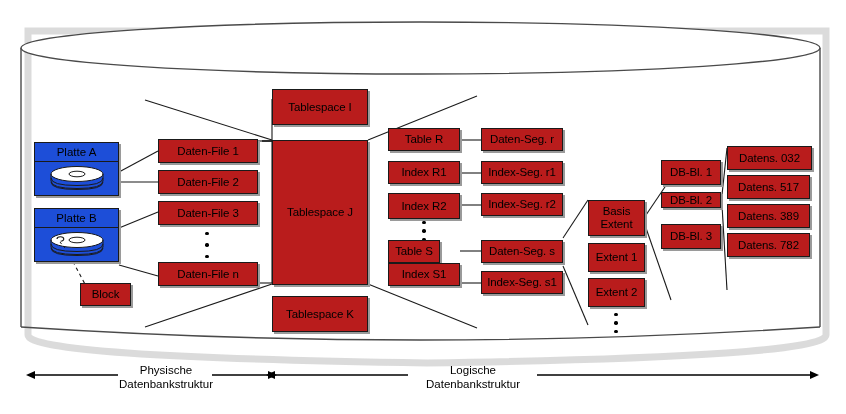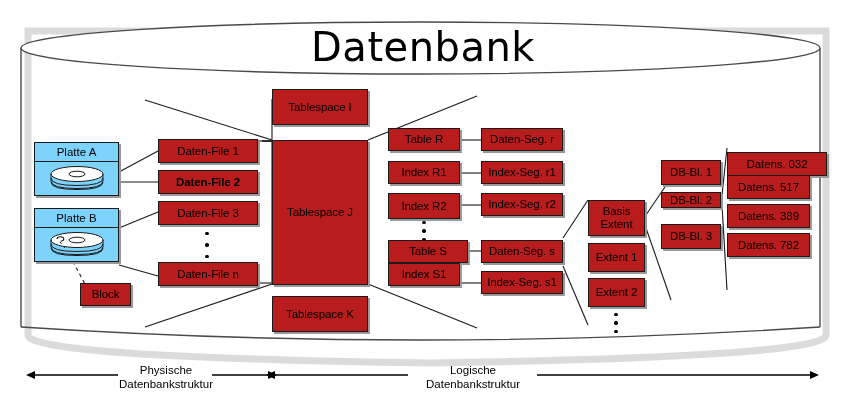--- a/index.html
+++ b/index.html
@@ -32,21 +32,21 @@
     text-align:center;
     font-size:40px;
     font-weight:400;
     letter-spacing:0.5px;
     color:#000;
     font-family:"DejaVu Sans", sans-serif;
   }
   .platte{
     position:absolute;
     box-sizing:border-box;
-    background:#7dd3fc;
+    background:#1d4ed8;
     border:1.2px solid #1a1a1a;
     box-shadow:2px 2px 0 0 #9a9a9a;
   }
   .platte .cap{
     height:18px;
     border-bottom:1.2px solid #1a1a1a;
     display:flex;align-items:center;justify-content:center;
     font-size:11.5px;
   }
   .platte .body{position:relative;height:calc(100% - 18px);}
@@ -142,21 +142,20 @@
     </g>
 
     <g stroke="#000" stroke-width="1.6">
       <line x1="35" y1="375" x2="118" y2="375" marker-start="url(#arrL)"></line>
       <line x1="212" y1="375" x2="268" y2="375" marker-end="url(#arrR)"></line>
       <line x1="275" y1="375" x2="408" y2="375" marker-start="url(#arrL)"></line>
       <line x1="537" y1="375" x2="810" y2="375" marker-end="url(#arrR)"></line>
     </g>
   </svg>
 
-  <div class="title">Datenbank</div>
 
   <div class="platte" style="left:34px;top:142px;width:85px;height:54px;">
     <div class="cap">Platte A</div>
     <div class="body">
       <svg viewBox="0 0 85 36" width="85" height="36">
         <g fill="none" stroke="#1a1a1a" stroke-width="1">
           <ellipse cx="42" cy="12" rx="26" ry="7.5" fill="#fff"></ellipse>
           <ellipse cx="42" cy="12" rx="8" ry="2.8" fill="#fff"></ellipse>
           <path d="M16,12 L16,19 Q16,26.5 42,26.5 Q68,26.5 68,19 L68,12"></path>
           <path d="M16,16 Q16,23.5 42,23.5 Q68,23.5 68,16"></path>
@@ -179,42 +178,42 @@
           <path d="M22,11 a3.4,2.2 0 1,1 3.6,2.2" stroke-width="1.1"></path>
           <path d="M25,14 Q28,18 31,21" stroke-dasharray="2.5,2.5"></path>
         </g>
       </svg>
     </div>
   </div>
 
   <div class="box" style="left:80px;top:283px;width:51px;height:23px;">Block</div>
 
   <div class="box" style="left:158px;top:139px;width:100px;height:24px;">Daten-File 1</div>
-  <div class="box" style="left:158px;top:170px;width:100px;height:24px;font-weight:bold;">Daten-File 2</div>
+  <div class="box" style="left:158px;top:170px;width:100px;height:24px;">Daten-File 2</div>
   <div class="box" style="left:158px;top:201px;width:100px;height:24px;">Daten-File 3</div>
   <div class="dots" style="left:204px;top:232px;width:6px;height:26px;">
       <i></i>
       <i></i>
       <i></i>
     </div>
   <div class="box" style="left:158px;top:262px;width:100px;height:24px;">Daten-File n</div>
 
   <div class="box" style="left:272px;top:89px;width:96px;height:36px;">Tablespace I</div>
   <div class="box" style="left:272px;top:140px;width:96px;height:145px;">Tablespace J</div>
   <div class="box" style="left:388px;top:128px;width:72px;height:23px;">Table R</div>
 
   <div class="box" style="left:272px;top:296px;width:96px;height:36px;">Tablespace K</div>
   <div class="box" style="left:388px;top:161px;width:72px;height:23px;">Index R1</div>
   <div class="box" style="left:388px;top:193px;width:72px;height:26px;">Index R2</div>
   <div class="dots" style="left:421px;top:221px;width:6px;height:20px;">
       <i></i>
       <i></i>
       <i></i>
     </div>
-  <div class="box" style="left:388px;top:240px;width:80px;height:23px;">Table S</div>
+  <div class="box" style="left:388px;top:240px;width:52px;height:23px;">Table S</div>
   <div class="box" style="left:388px;top:263px;width:72px;height:23px;">Index S1</div>
 
   <div class="box" style="left:481px;top:128px;width:82px;height:23px;">Daten-Seg. r</div>
   <div class="box" style="left:481px;top:161px;width:82px;height:23px;">Index-Seg. r1</div>
   <div class="box" style="left:481px;top:193px;width:82px;height:23px;">Index-Seg. r2</div>
   <div class="box" style="left:481px;top:240px;width:82px;height:23px;">Daten-Seg. s</div>
   <div class="box" style="left:481px;top:271px;width:82px;height:23px;">Index-Seg. s1</div>
 
   <div class="box" style="left:588px;top:200px;width:57px;height:36px;">Basis
 Extent</div>
@@ -223,21 +222,21 @@
   <div class="dots" style="left:613px;top:313px;width:6px;height:20px;">
       <i></i>
       <i></i>
       <i></i>
     </div>
 
   <div class="box" style="left:661px;top:160px;width:60px;height:25px;">DB-Bl. 1</div>
   <div class="box" style="left:661px;top:192px;width:60px;height:16px;">DB-Bl. 2</div>
   <div class="box" style="left:661px;top:224px;width:60px;height:25px;">DB-Bl. 3</div>
 
-  <div class="box" style="left:727px;top:146px;width:100px;height:24px;margin-top:6px;">Datens. 032</div>
+  <div class="box" style="left:727px;top:146px;width:85px;height:24px;">Datens. 032</div>
   <div class="box" style="left:727px;top:175px;width:83px;height:24px;">Datens. 517</div>
   <div class="box" style="left:727px;top:204px;width:83px;height:24px;">Datens. 389</div>
   <div class="box" style="left:727px;top:233px;width:83px;height:24px;">Datens. 782</div>
 
   <div class="axlabel" style="left:118px;top:363px;width:96px;">Physische
 Datenbankstruktur</div>
   <div class="axlabel" style="left:410px;top:363px;width:126px;">Logische
 Datenbankstruktur</div>
 
 </div>

